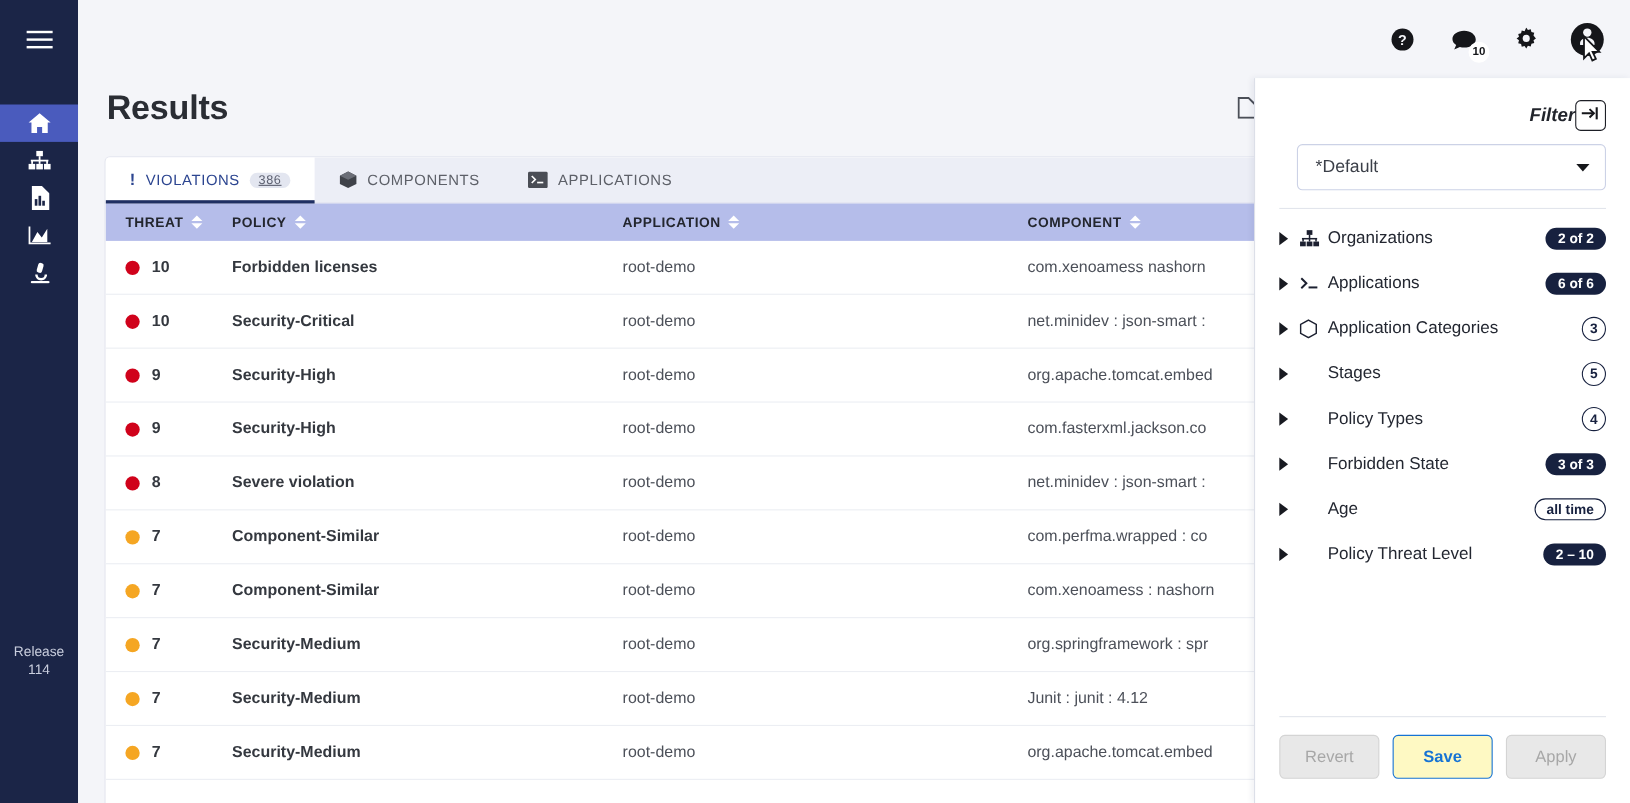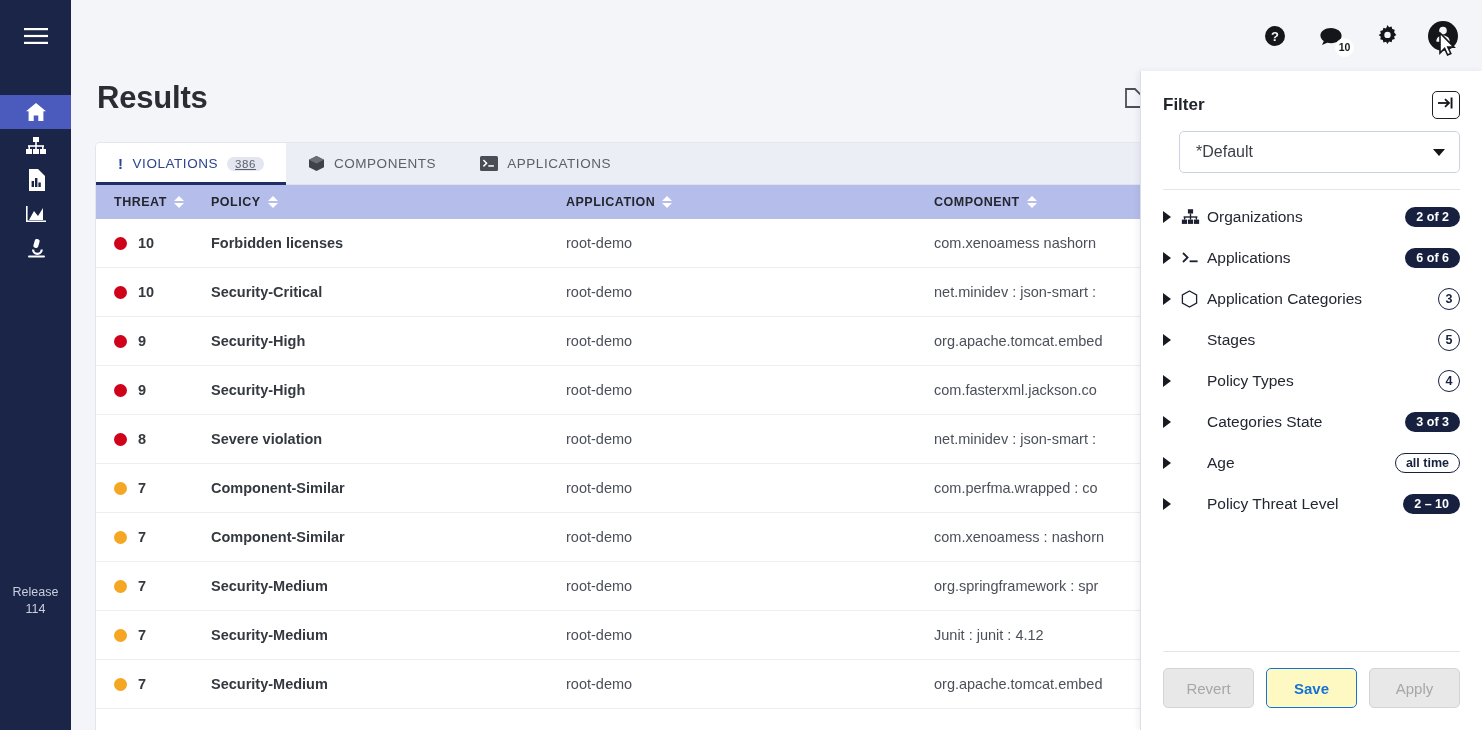--- a/index.html
+++ b/index.html
@@ -168,22 +168,23 @@
   .filter-panel {
     position: absolute; top: 71px; right: 0;
     width: 342px; height: 659px;
     background: #ffffff;
     border-left: 1px solid #dcdfe8;
     box-shadow: -2px 0 6px rgba(30,40,80,.07);
     display:flex; flex-direction:column;
     z-index: 20;
   }
   .fp-head {
-    display:flex; align-items:center; justify-content:space-between;
+    display:flex; align-items:center; justify-content:flex-end;
     padding: 20px 22px 6px 22px;
+    font-style: italic;
   }
   .fp-title { font-size: 17px; font-weight: bold; color:#22252c; }
   .fp-collapse {
     width: 28px; height: 28px;
     border: 1.6px solid #1d1f26; border-radius: 5px;
     background:#fff; cursor:pointer;
     display:flex; align-items:center; justify-content:center;
     position: relative;
   }
   .fp-select-wrap { padding: 6px 22px 0 38px; }
@@ -598,21 +599,21 @@
             </span>
             <span class="fp-ico"></span>
             <span class="fp-label">Policy Types</span>
             <span class="badge-circle">4</span>
           </div>
           <div class="fp-row">
             <span class="fp-arrow">
               <i></i>
             </span>
             <span class="fp-ico"></span>
-            <span class="fp-label">Categories State</span>
+            <span class="fp-label">Forbidden State</span>
             <span class="badge-solid">3 of 3</span>
           </div>
           <div class="fp-row">
             <span class="fp-arrow">
               <i></i>
             </span>
             <span class="fp-ico"></span>
             <span class="fp-label">Age</span>
             <span class="badge-outline">all time</span>
           </div>

